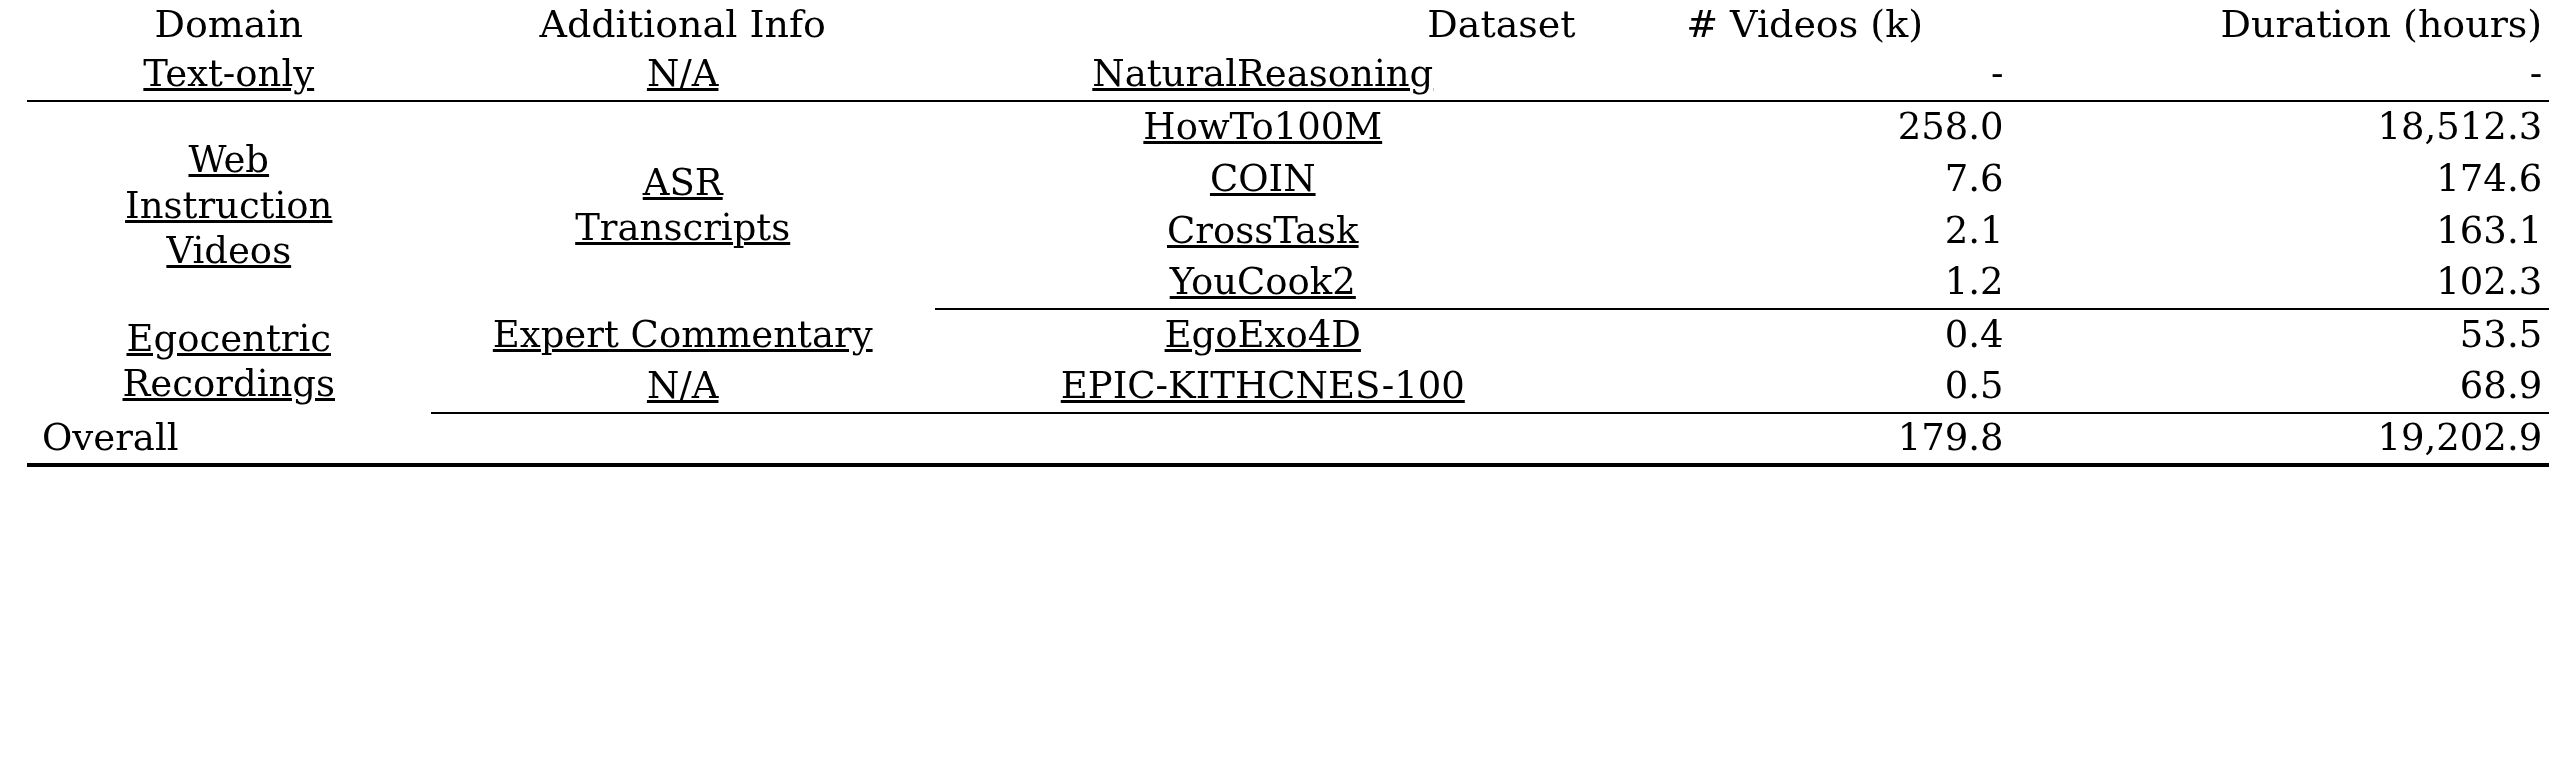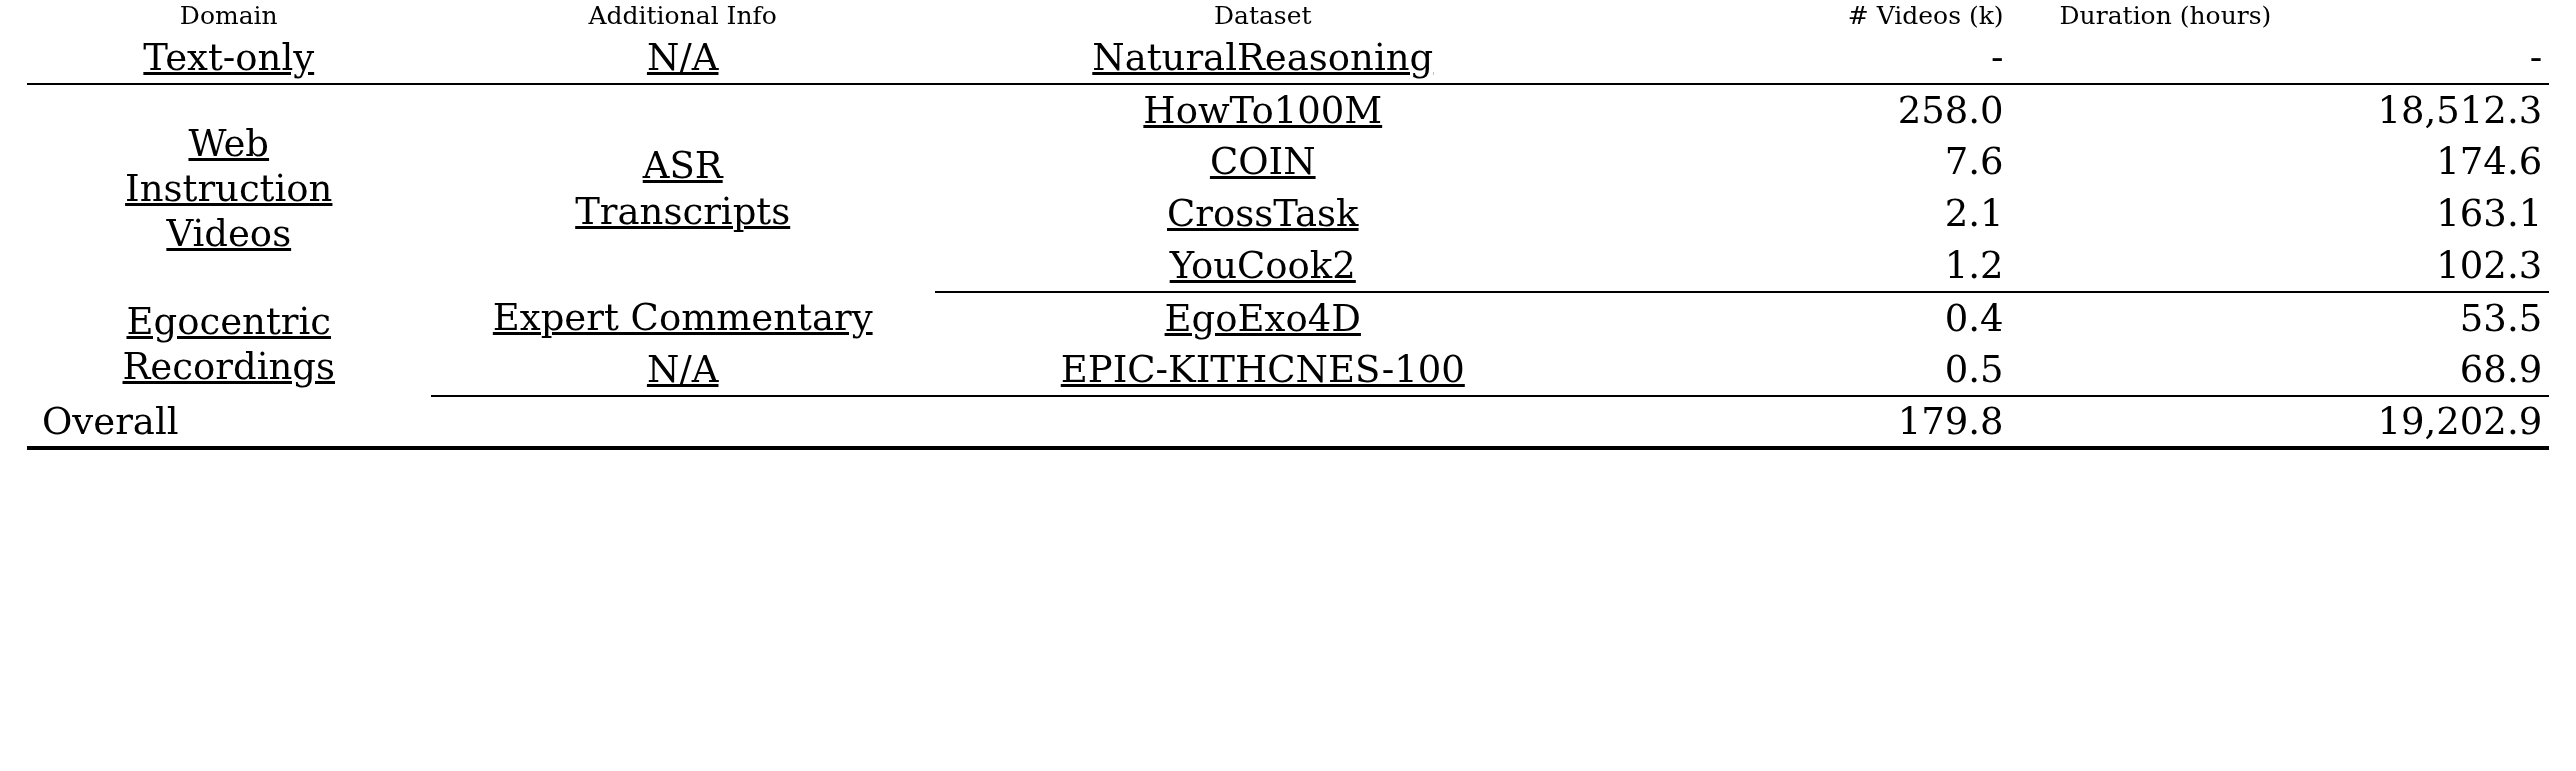--- a/index.html
+++ b/index.html
@@ -31,29 +31,29 @@
   table.paper-table th {
     padding: 0 15px;
     vertical-align: middle;
     font-weight: normal;
   }
   .rule-thick-bottom td { border-bottom: 4.1px solid #000; }
   .rule-thin-bottom td { border-bottom: 2px solid #000; }
 
   thead th {
     font-weight: bold;
-    font-size: 25px;
+    font-size: 38px;
     padding-top: 5.4px;
     padding-bottom: 12.2px;
   }
   .col-domain   { width: 16%; text-align: center; }
   .col-info     { width: 20%; text-align: center; margin-top: 8px; }
-  .col-dataset  { width: 26%; text-align: center; }
-  .col-videos   { width: 18%; text-align: right; padding-right: 41px !important; }
-  .col-duration { width: 20%; text-align: left; padding-right: 6.8px !important; }
+  .col-dataset  { width: 26%; text-align: right; }
+  .col-videos   { width: 18%; padding-right: 41px !important; }
+  .col-duration { width: 20%; text-align: right; padding-right: 6.8px !important; }
 
   td.c { text-align: center; text-decoration: underline; }
   td.r { text-align: right; }
 
   .row-h { height: 52px; }
   .multiline { line-height: 1.22; }
   .spacer-top td { padding-top: 9.5px; }
   .overall-cell { text-align: left; }
 </style>
 </head>

